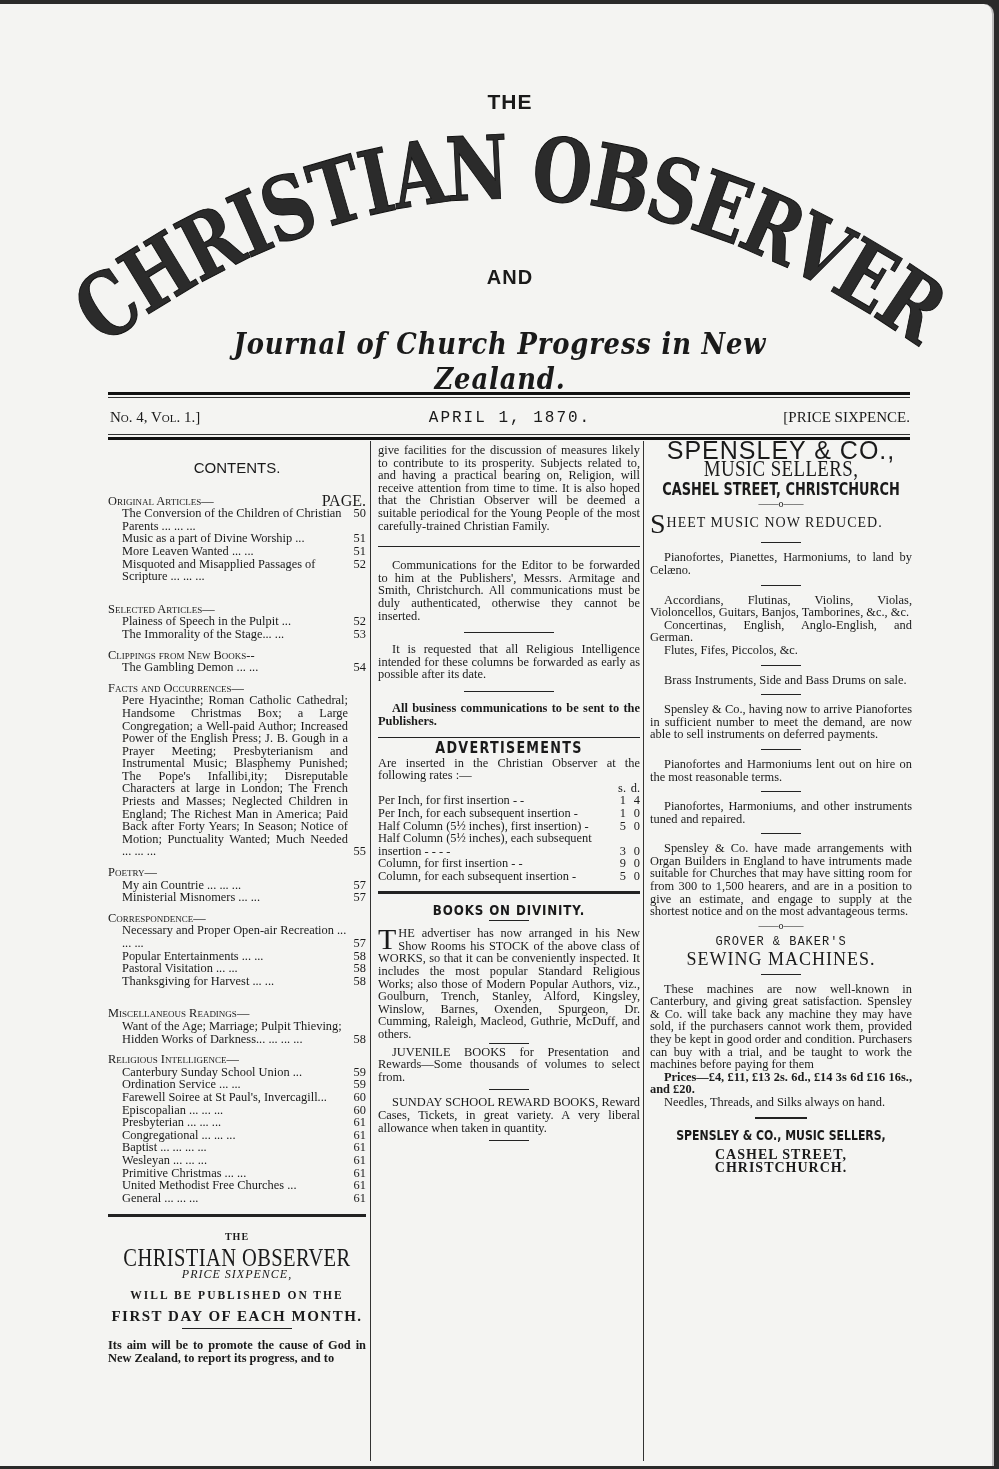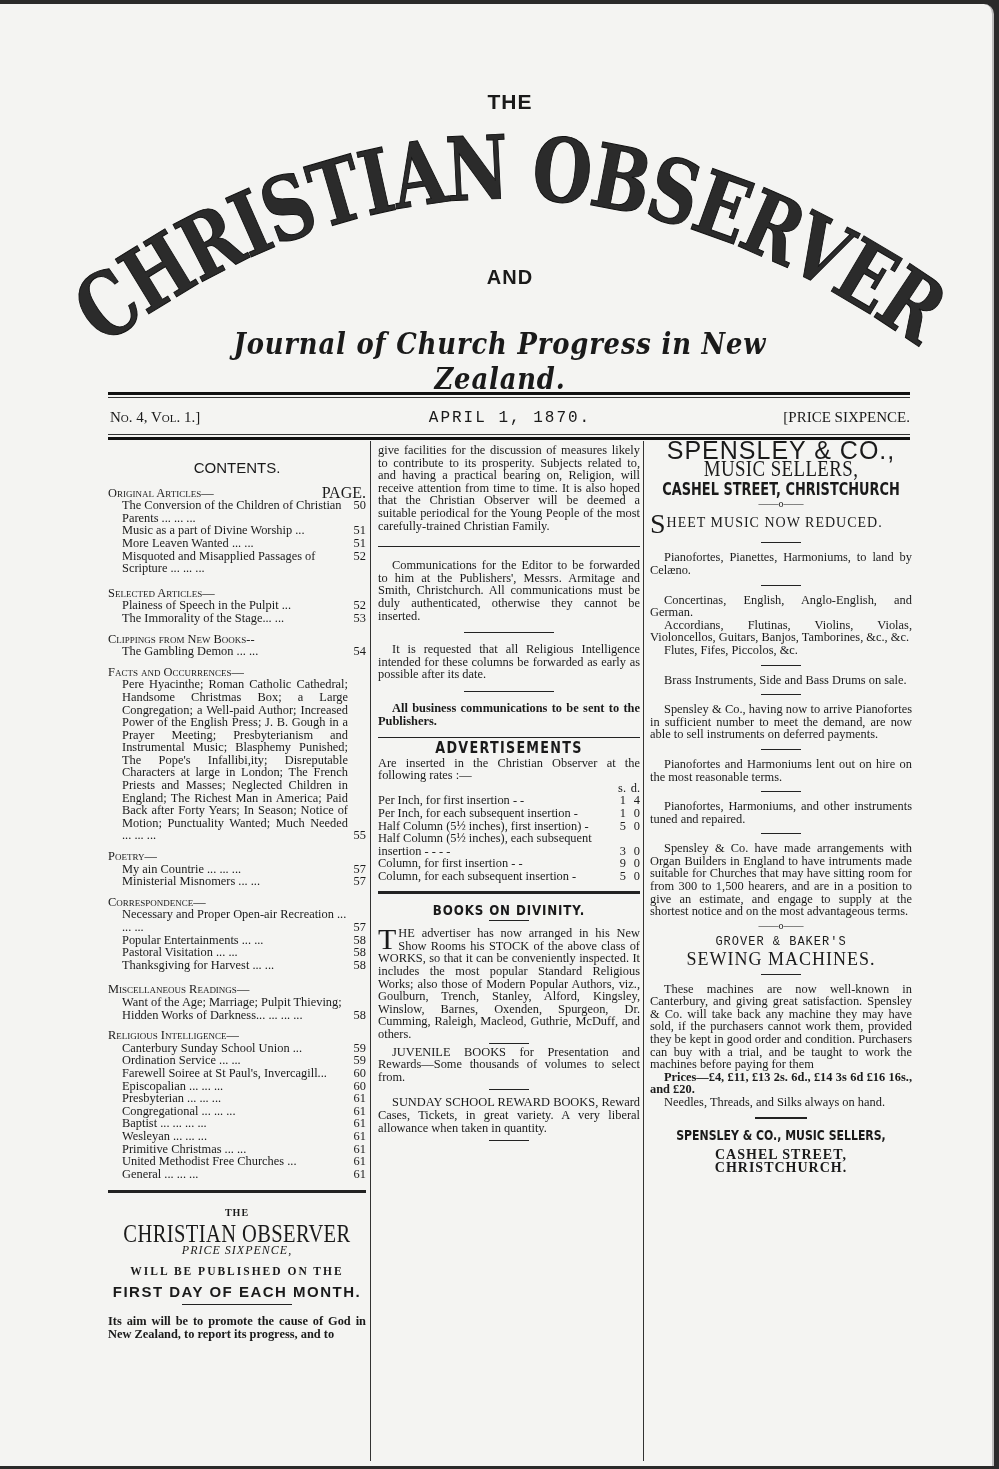--- a/index.html
+++ b/index.html
@@ -38,31 +38,31 @@
     font-family: "Liberation Mono", monospace; font-size: 16px; letter-spacing: 2px; }
   .issue-price { position: absolute; right: 0; top: 0; }
 
   .col { position: absolute; top: 440px; font-size: 12.4px; line-height: 12.6px; }
   .col-left { left: 108px; width: 258px; }
   .col-mid { left: 378px; width: 262px; }
   .col-right { left: 650px; width: 262px; }
   .vline { position: absolute; width: 1px; background: #333; }
 
   .contents-title { text-align: center; font-family: "Liberation Sans", sans-serif; font-size: 15px; margin: 18px 0 12px; }
-  .section-head { font-variant: small-caps; font-size: 12.4px; display: flex; justify-content: space-between; margin-top: 12px; }
+  .section-head { font-variant: small-caps; font-size: 12.4px; display: flex; justify-content: space-between; margin-top: 20px; }
   .entry { display: flex; padding-left: 14px; }
   .entry .t { flex: 1; text-indent: 0; }
   .entry .p { width: 18px; text-align: right; }
 
   .promo { margin-top: 20px; text-align: center; }
   .promo .the { font-size: 10px; font-weight: bold; letter-spacing: 1px; margin-top: 14px; }
   .promo .name { font-size: 25px; letter-spacing: 0.5px; transform: scaleX(0.82); margin: 8px -20px 4px; white-space: nowrap; }
   .promo .price { font-style: italic; font-size: 12px; letter-spacing: 1px; }
   .promo .will { font-size: 11.5px; font-weight: bold; letter-spacing: 2px; margin-top: 8px; }
-  .promo .first { font-family: Liberation Sans, sans-serif; font-weight: bold; font-size: 15px; letter-spacing: 1.5px; margin-top: 8px; white-space: nowrap; }
+  .promo .first { font-family: Liberation Serif, serif; font-weight: bold; font-size: 15px; letter-spacing: 1.5px; margin-top: 8px; white-space: nowrap; }
   .promo .aim { font-weight: bold; font-size: 12.4px; text-align: justify; margin-top: 10px; }
 
   .mid-p { text-align: justify; margin: 0; }
   .indent { text-indent: 14px; }
   .short-rule { width: 90px; height: 1px; background: #222; margin: 10px auto; }
   .full-rule { height: 2px; background: #222; margin: 10px 0; }
   .adv-title { text-align: center; font-family: "DejaVu Sans", sans-serif; font-weight: bold; font-size: 15px; letter-spacing: 1.5px; transform: scaleX(0.85); margin: 4px 0 2px; }
   .rate-row { display: flex; }
   .rate-row .l { flex: 1; }
   .rate-row .s, .rate-row .d { width: 14px; text-align: right; }
@@ -328,22 +328,22 @@
 
   <div class="col col-right">
     <div class="sp-name">SPENSLEY &amp; CO.,</div>
     <div class="sp-music">MUSIC SELLERS,</div>
     <div class="sp-street">CASHEL STREET, CHRISTCHURCH</div>
     <div class="o-rule">——o——</div>
     <div class="sheet"><span class="big">S</span><span>HEET MUSIC NOW REDUCED.</span></div>
     <div class="short-rule" style="width:40px; margin:8px auto;"></div>
     <p class="mid-p indent">Pianofortes, Pianettes, Harmoniums, to land by Celæno.</p>
     <div class="short-rule" style="width:40px; margin:8px auto;"></div>
+    <p class="mid-p indent">Accordians, Flutinas, Violins, Violas, Violoncellos, Guitars, Banjos, Tamborines, &amp;c., &amp;c.</p>
     <p class="mid-p indent">Concertinas, English, Anglo-English, and German.</p>
-    <p class="mid-p indent">Accordians, Flutinas, Violins, Violas, Violoncellos, Guitars, Banjos, Tamborines, &amp;c., &amp;c.</p>
     <p class="mid-p indent">Flutes, Fifes, Piccolos, &amp;c.</p>
     <div class="short-rule" style="width:40px; margin:8px auto;"></div>
     <p class="mid-p indent">Brass Instruments, Side and Bass Drums on sale.</p>
     <div class="short-rule" style="width:40px; margin:8px auto;"></div>
     <p class="mid-p indent">Spensley &amp; Co., having now to arrive Pianofortes in sufficient number to meet the demand, are now able to sell instruments on deferred payments.</p>
     <div class="short-rule" style="width:40px; margin:8px auto;"></div>
     <p class="mid-p indent">Pianofortes and Harmoniums lent out on hire on the most reasonable terms.</p>
     <div class="short-rule" style="width:40px; margin:8px auto;"></div>
     <p class="mid-p indent">Pianofortes, Harmoniums, and other instruments tuned and repaired.</p>
     <div class="short-rule" style="width:40px; margin:8px auto;"></div>

